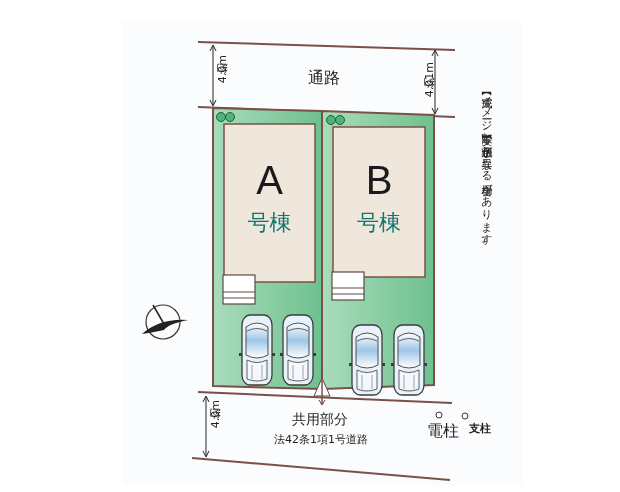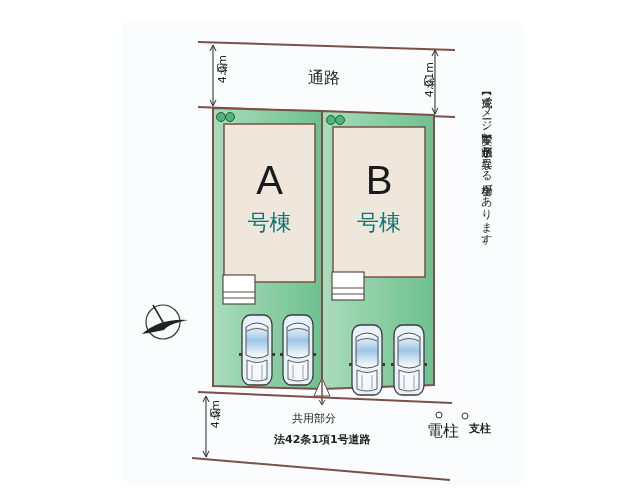--- a/index.html
+++ b/index.html
@@ -105,20 +105,20 @@
 
 <div class="lbl" style="left:308px;top:68px;font-size:16px;">通路</div>
 <div class="lbl vert" style="left:216px;top:55px;font-size:11px;transform:rotate(180deg);">約4.0m</div>
 <div class="lbl vert" style="left:423px;top:62px;font-size:11px;transform:rotate(180deg);">約4.01m</div>
 
 <div class="house-letter" style="left:224px;top:158px;width:91px;">A</div>
 <div class="house-suffix" style="left:224px;top:208px;width:91px;">号棟</div>
 <div class="house-letter" style="left:333px;top:158px;width:92px;">B</div>
 <div class="house-suffix" style="left:333px;top:208px;width:92px;">号棟</div>
 
-<div class="lbl" style="left:292px;top:411px;font-size:11px;">共用部分</div>
-<div class="lbl" style="left:274px;top:432px;font-size:11px;font-weight:bold;">法42条1項1号道路</div>
+<div class="lbl" style="left:292px;top:411px;font-size:14px;">共用部分</div>
+<div class="lbl" style="left:274px;top:432px;font-size:11px;">法42条1項1号道路</div>
 <div class="lbl vert" style="left:209px;top:400px;font-size:11px;transform:rotate(180deg);">約4.0m</div>
 
 <div class="lbl" style="left:427px;top:421px;font-size:16px;">電柱</div>
 <div class="lbl" style="left:469px;top:421px;font-size:11px;font-weight:bold;">支柱</div>
 
 <div class="note">【完成イメージ】実際と色・形状が異なる場合があります。</div>
 
 </body></html>

